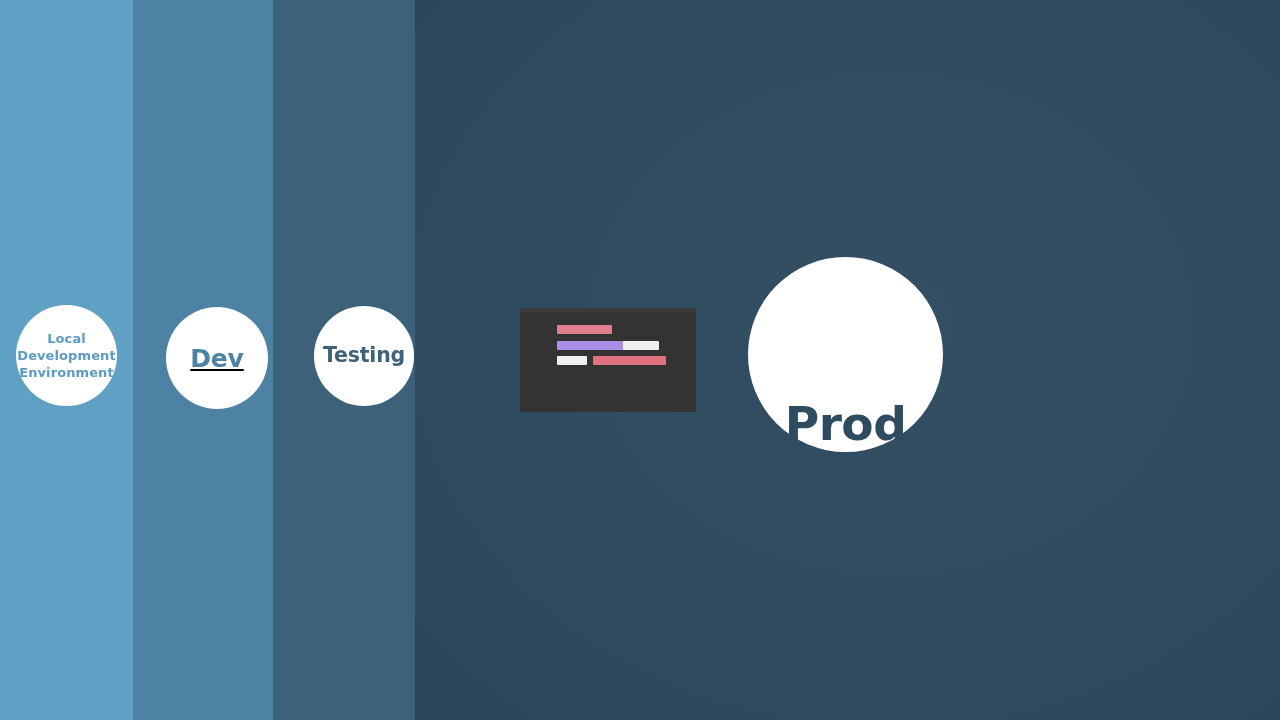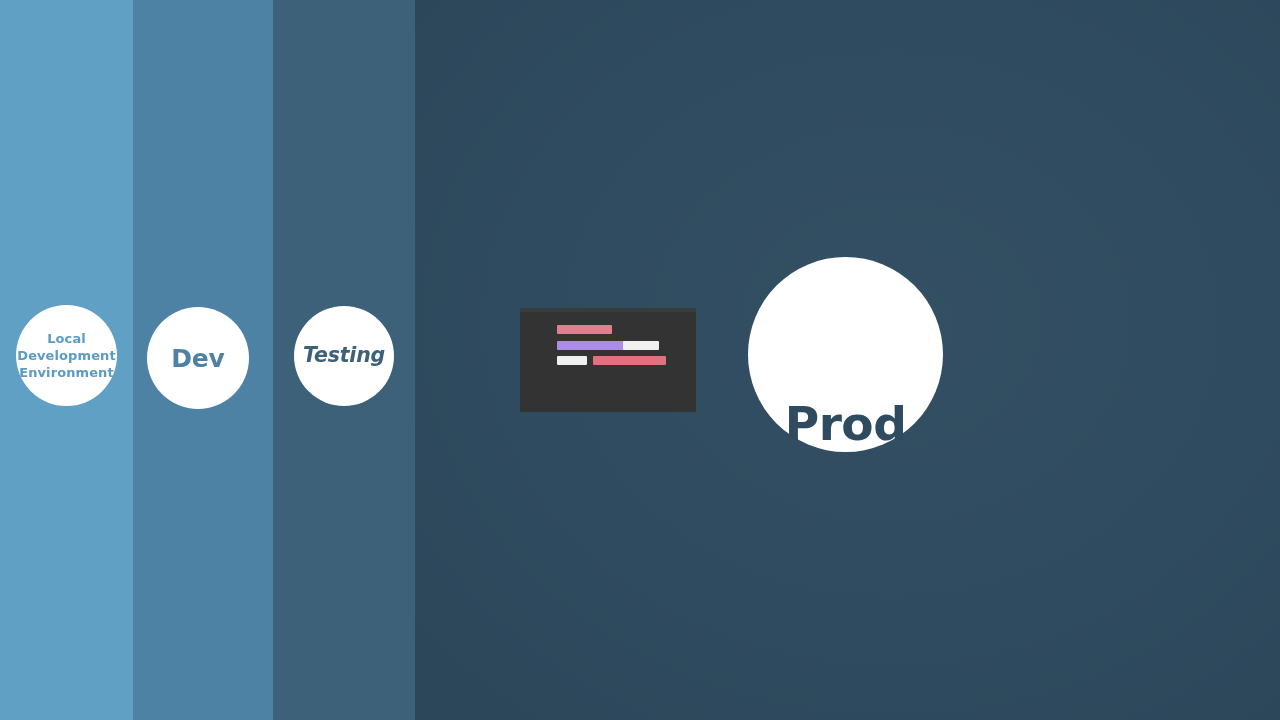--- a/index.html
+++ b/index.html
@@ -64,31 +64,31 @@
     width: 101px; height: 101px;
   }
   #node-local .node-label {
     font-size: 13px;
     color: #5B9BC4;
     line-height: 1.32;
     letter-spacing: 0.1px;
   }
 
   #node-dev {
-    left: 147px; top: 307px;
-    width: 102px; height: 102px;
+    left: 166px; top: 307px;
+    width: 102px; height: 102px; text-decoration: underline;
   }
   #node-dev .node-label {
     font-size: 25px;
     color: #4E82A4;
   }
 
   #node-testing {
-    left: 294px; top: 306px;
-    width: 100px; height: 100px; font-style: italic;
+    left: 314px; top: 306px;
+    width: 100px; height: 100px;
   }
   #node-testing .node-label {
     font-size: 20.5px;
     color: #3D6178;
   }
 
   #node-prod {
     left: 748px; top: 257px;
     width: 195px; height: 195px; align-items: flex-end;
   }

